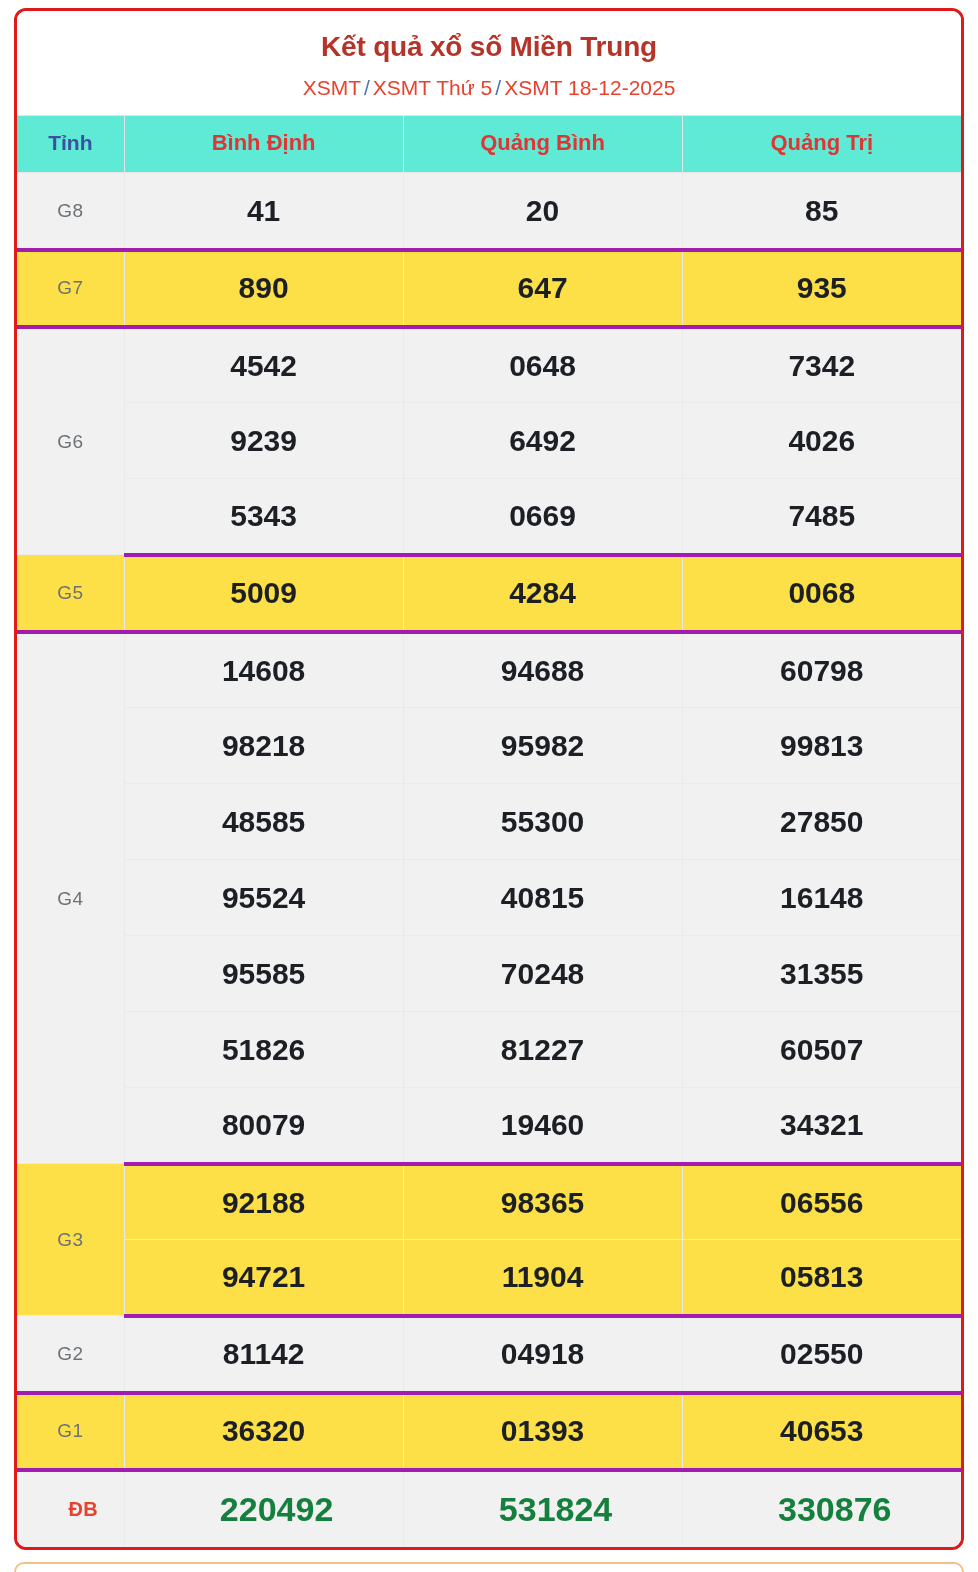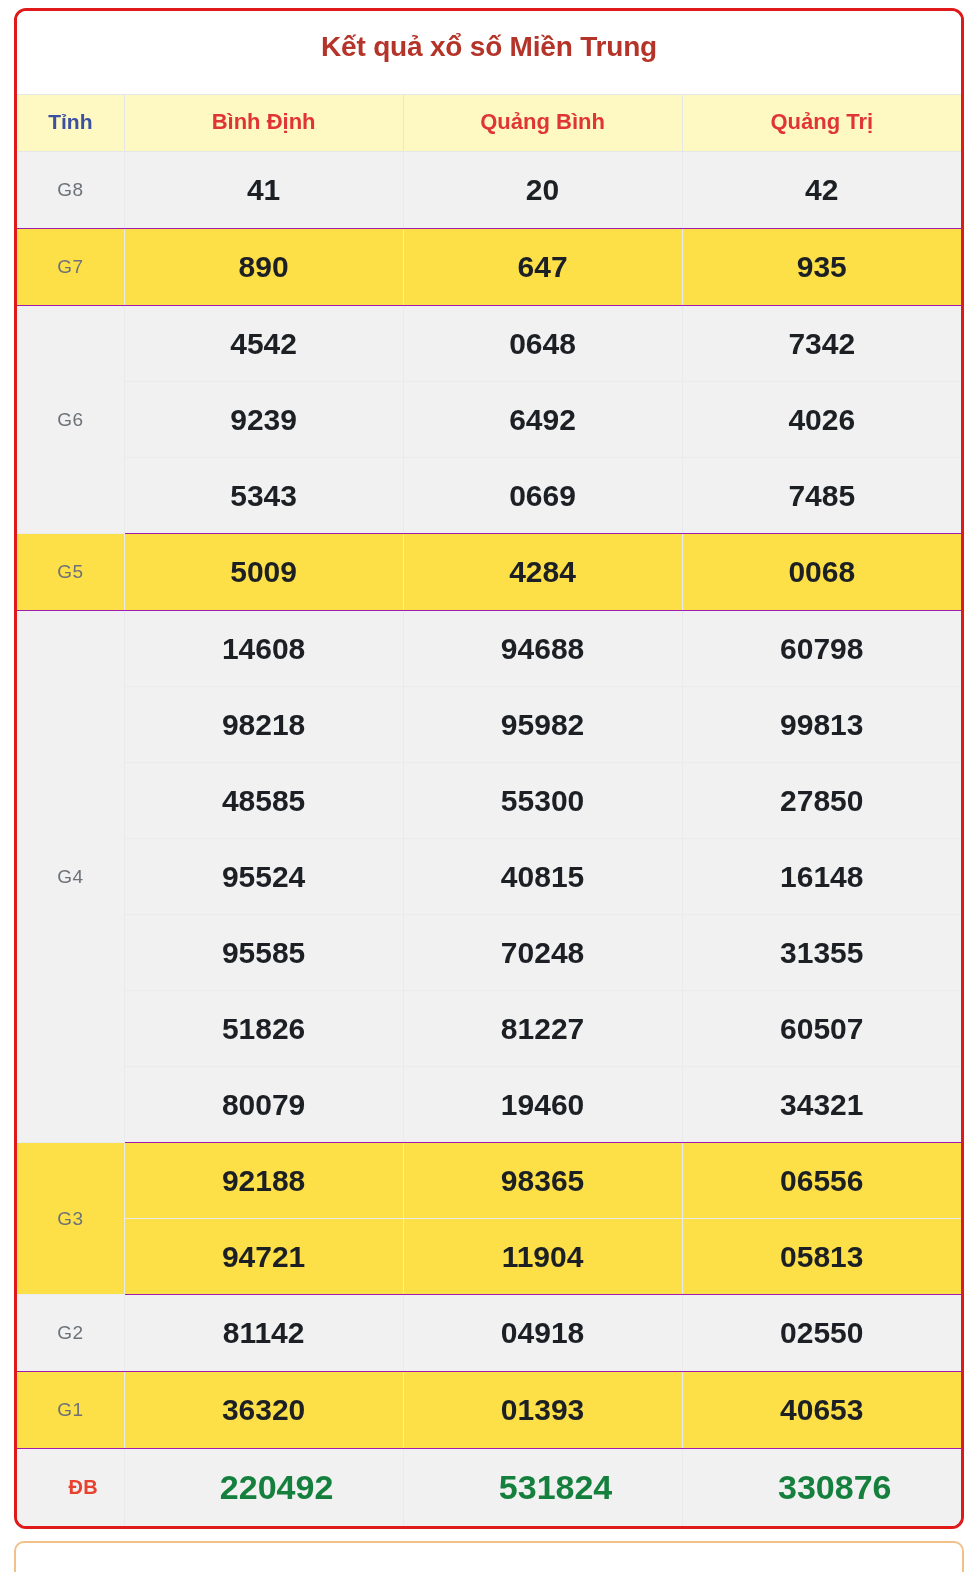--- a/index.html
+++ b/index.html
@@ -26,42 +26,42 @@
     padding: 18px 10px 14px 10px;
     text-align: center;
     background: #ffffff;
   }
   .card-title {
     font-size: 28px;
     font-weight: bold;
     color: #b5342a;
     letter-spacing: -0.2px;
     line-height: 1.25;
-    margin: 0 0 16px 0;
+    margin: 0 0 10px 0;
   }
   .breadcrumb {
     font-size: 21px;
     color: #e8422e;
     line-height: 1.3;
     white-space: nowrap;
   }
   .breadcrumb .crumb { color: #e8422e; }
   .breadcrumb .sep {
     color: #4a74b0;
     padding: 0 3px;
   }
   table.results {
     width: 100%;
     border-collapse: collapse;
     table-layout: fixed;
   }
   table.results col.c-tinh  { width: 106px; }
   table.results col.c-prov  { width: 276px; }
   thead th {
-    background: #fef9c3;
+    background: #5eead4;
     border-top: 1px solid #e4e6e8;
     border-bottom: 1px solid #e4e6e8;
     border-left: 1px solid #e4e6e8;
     padding: 14px 4px 16px 4px;
     font-size: 22px;
     font-weight: bold;
     text-align: center;
     vertical-align: middle;
   }
   thead th.th-tinh {
@@ -84,21 +84,21 @@
   tbody td.label-cell {
     border-left: none;
     font-size: 19px;
     font-weight: normal;
     color: #6d7278;
     letter-spacing: 0.3px;
   }
   tbody tr.stripe td { background: #f1f1f1; }
   tbody tr.plain  td { background: #fde047; }
   tbody tr.sub td { border-bottom: 1px solid #e9ebec; }
-  tbody tr.group-end td { border-bottom: 1px solid #a21caf; }
+  tbody tr.group-end td { border-bottom: 4px solid #a21caf; }
   tbody tr.db td.num {
     color: #15803d;
     font-size: 34px;
   }
   tbody tr.db td.label-cell {
     color: #e8422e;
     font-weight: bold;
     font-size: 20px;
   }
   tbody tr:last-child td { border-bottom: none; padding-left: 28px; }
@@ -114,20 +114,23 @@
 </style>
 </head>
 <body>
 
 <div class="page">
 
   <div class="result-card">
 
     <div class="card-header">
       <h1 class="card-title">Kết quả xổ số Miền Trung</h1>
+      <div class="breadcrumb">
+        <span class="crumb">XSMT</span><span class="sep">/</span><span class="crumb">XSMT Thứ 5</span><span class="sep">/</span><span class="crumb">XSMT 18-12-2025</span>
+      </div>
     </div>
 
     <table class="results">
       <colgroup>
         <col class="c-tinh">
           <col class="c-prov">
           <col class="c-prov">
           <col class="c-prov">
       </colgroup>
       <thead>
@@ -136,21 +139,21 @@
           <th class="th-prov">Bình Định</th>
           <th class="th-prov">Quảng Bình</th>
           <th class="th-prov">Quảng Trị</th>
         </tr>
       </thead>
       <tbody id="results-body">
           <tr class="stripe group-end row-h-1">
             <td class="label-cell" rowspan="1">G8</td>
             <td class="num">41</td>
             <td class="num">20</td>
-            <td class="num">42</td>
+            <td class="num">85</td>
           </tr>
           <tr class="plain group-end row-h-1">
             <td class="label-cell" rowspan="1">G7</td>
             <td class="num">890</td>
             <td class="num">647</td>
             <td class="num">935</td>
           </tr>
           <tr class="stripe sub row-h-2">
             <td class="label-cell" rowspan="3">G6</td>
             <td class="num">4542</td>

